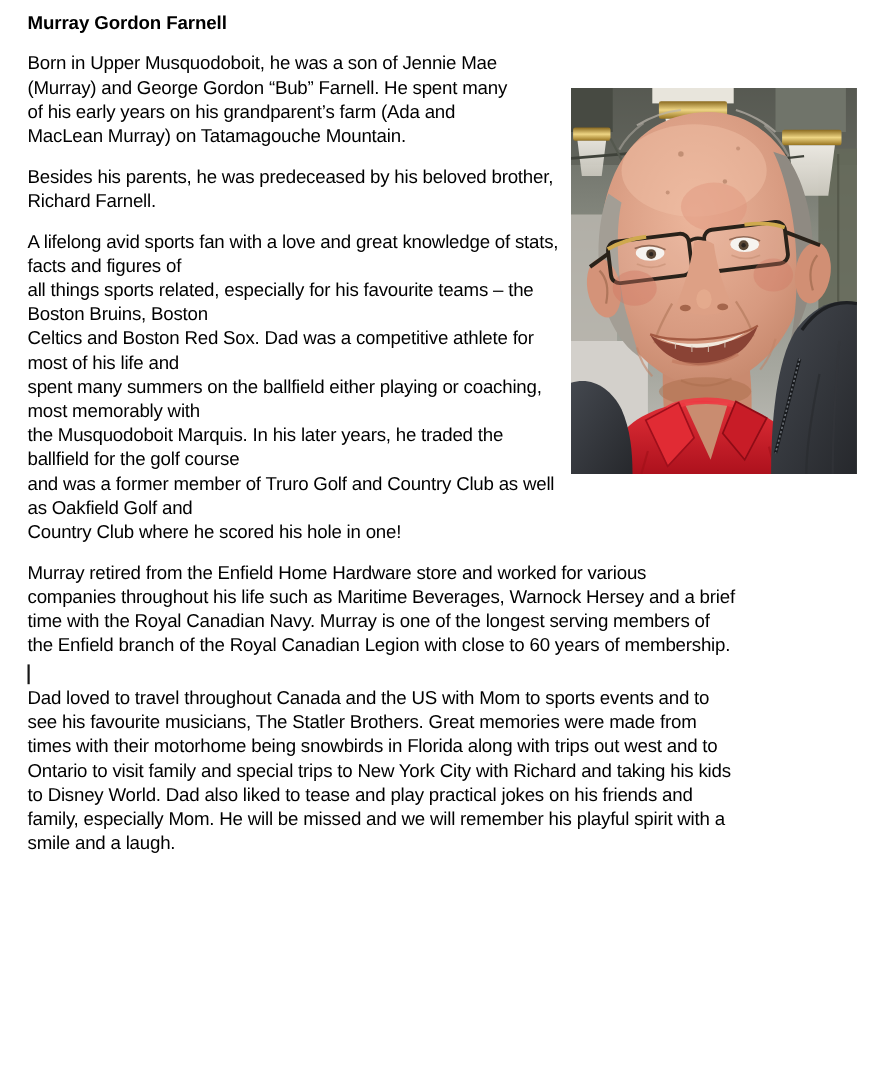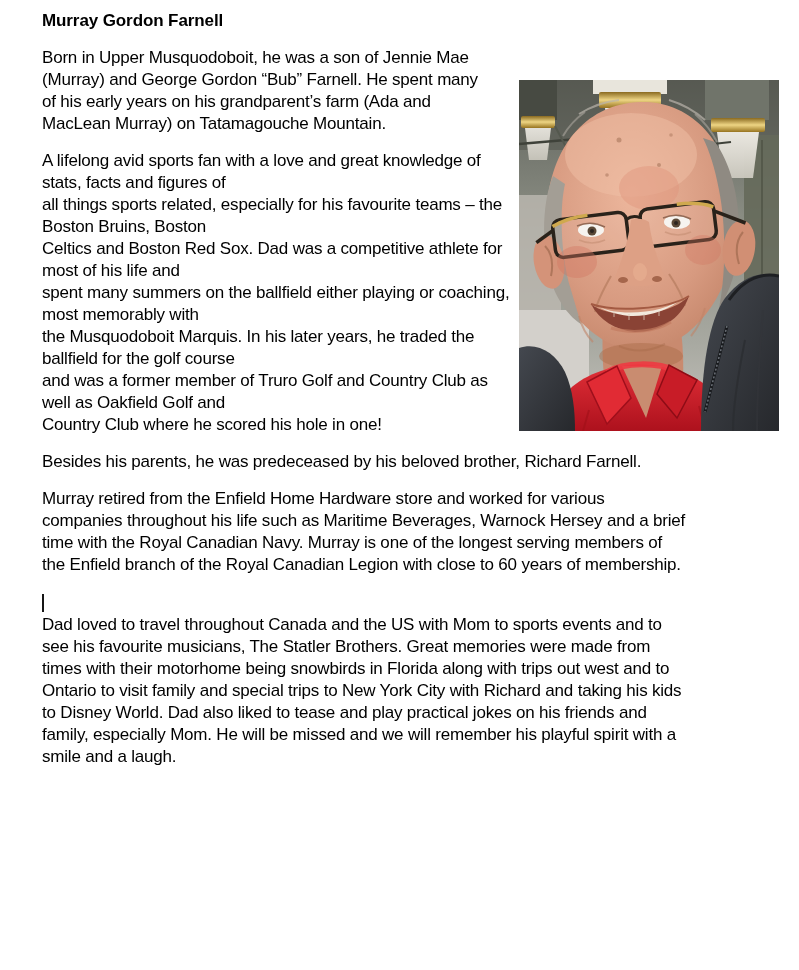--- a/index.html
+++ b/index.html
@@ -1,29 +1,29 @@
 <!DOCTYPE html>
 <html><head>
 <meta charset="utf-8">
 <style>
   html,body{margin:0;padding:0}
   body{
     width:799px;height:970px;overflow:hidden;background:#ffffff;
     font-family:"Liberation Sans",sans-serif;color:#000;
   }
   .page{
-    padding:10px 20px 0 42px;
+    padding:10px 20px 0 25px;
     font-size:17px;line-height:22px;letter-spacing:-0.2px;
   }
   h1.doc-title{
     font-size:17px;line-height:22px;font-weight:bold;
     margin:0 0 15px 0;letter-spacing:-0.1px;
   }
   p.para{margin:0 0 15px 0;white-space:pre-line}
-  p.para.tight{margin-bottom:16px}
+  p.para.tight{margin-bottom:4px}
   .caret-line{height:22px;margin:0;position:relative}
   .caret{position:absolute;left:0;top:2px;width:1.5px;height:18px;background:#161616}
   .photo-float{
     float:right;width:260px;height:351px;
     margin:33px 0 8px 8px;
   }
   .photo-float svg{display:block;width:260px;height:351px}
 </style>
 </head>
 <body>
@@ -164,28 +164,28 @@
       <path d="M208,246 L186,332" stroke="#6a6f76" stroke-width="1.5" stroke-dasharray="2,2" fill="none"></path>
       <path d="M226,260 C218,300 214,330 214,351" stroke="#2a2d31" stroke-width="2" fill="none" opacity="0.8"></path>
       <path d="M244,230 C240,280 238,320 238,351" stroke="#33363b" stroke-width="2" fill="none" opacity="0.6"></path>
     </svg>
   </div>
 
   <p class="para">Born in Upper Musquodoboit, he was a son of Jennie Mae
 (Murray) and George Gordon “Bub” Farnell. He spent many
 of his early years on his grandparent’s farm (Ada and
 MacLean Murray) on Tatamagouche Mountain.</p>
+  <p class="para">Besides his parents, he was predeceased by his beloved brother, Richard Farnell.</p>
   <p class="para">A lifelong avid sports fan with a love and great knowledge of stats, facts and figures of
 all things sports related, especially for his favourite teams – the Boston Bruins, Boston
 Celtics and Boston Red Sox. Dad was a competitive athlete for most of his life and
 spent many summers on the ballfield either playing or coaching, most memorably with
 the Musquodoboit Marquis. In his later years, he traded the ballfield for the golf course
 and was a former member of Truro Golf and Country Club as well as Oakfield Golf and
 Country Club where he scored his hole in one!</p>
-  <p class="para">Besides his parents, he was predeceased by his beloved brother, Richard Farnell.</p>
   <p class="para tight">Murray retired from the Enfield Home Hardware store and worked for various
 companies throughout his life such as Maritime Beverages, Warnock Hersey and a brief
 time with the Royal Canadian Navy. Murray is one of the longest serving members of
 the Enfield branch of the Royal Canadian Legion with close to 60 years of membership.</p>
 
   <p class="caret-line">
       <span class="caret"></span>
     </p>
 
   <p class="para">Dad loved to travel throughout Canada and the US with Mom to sports events and to

